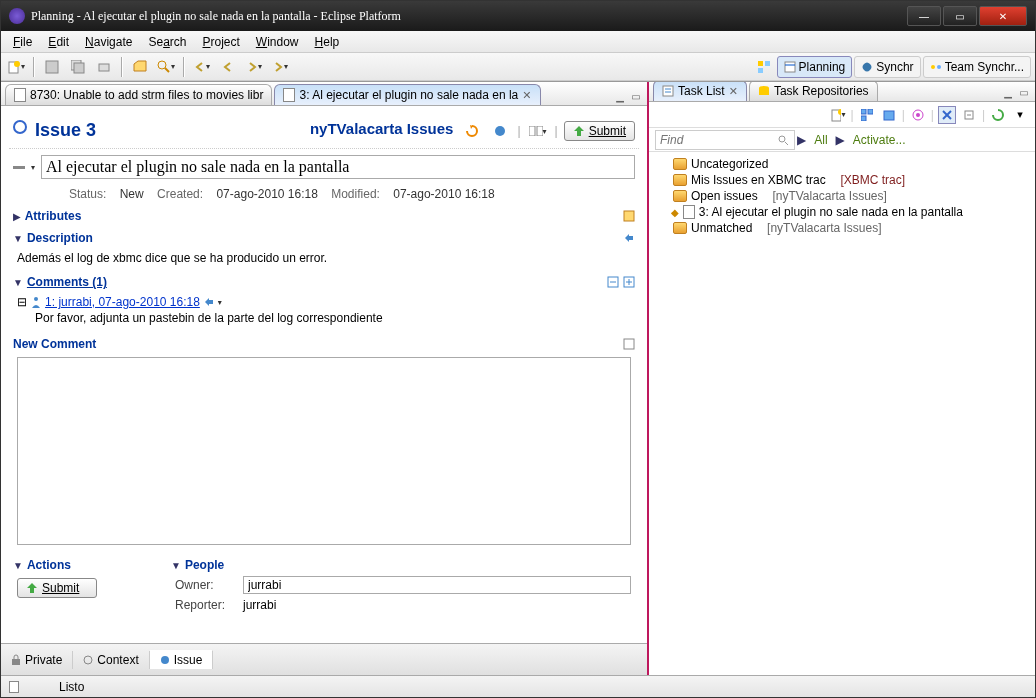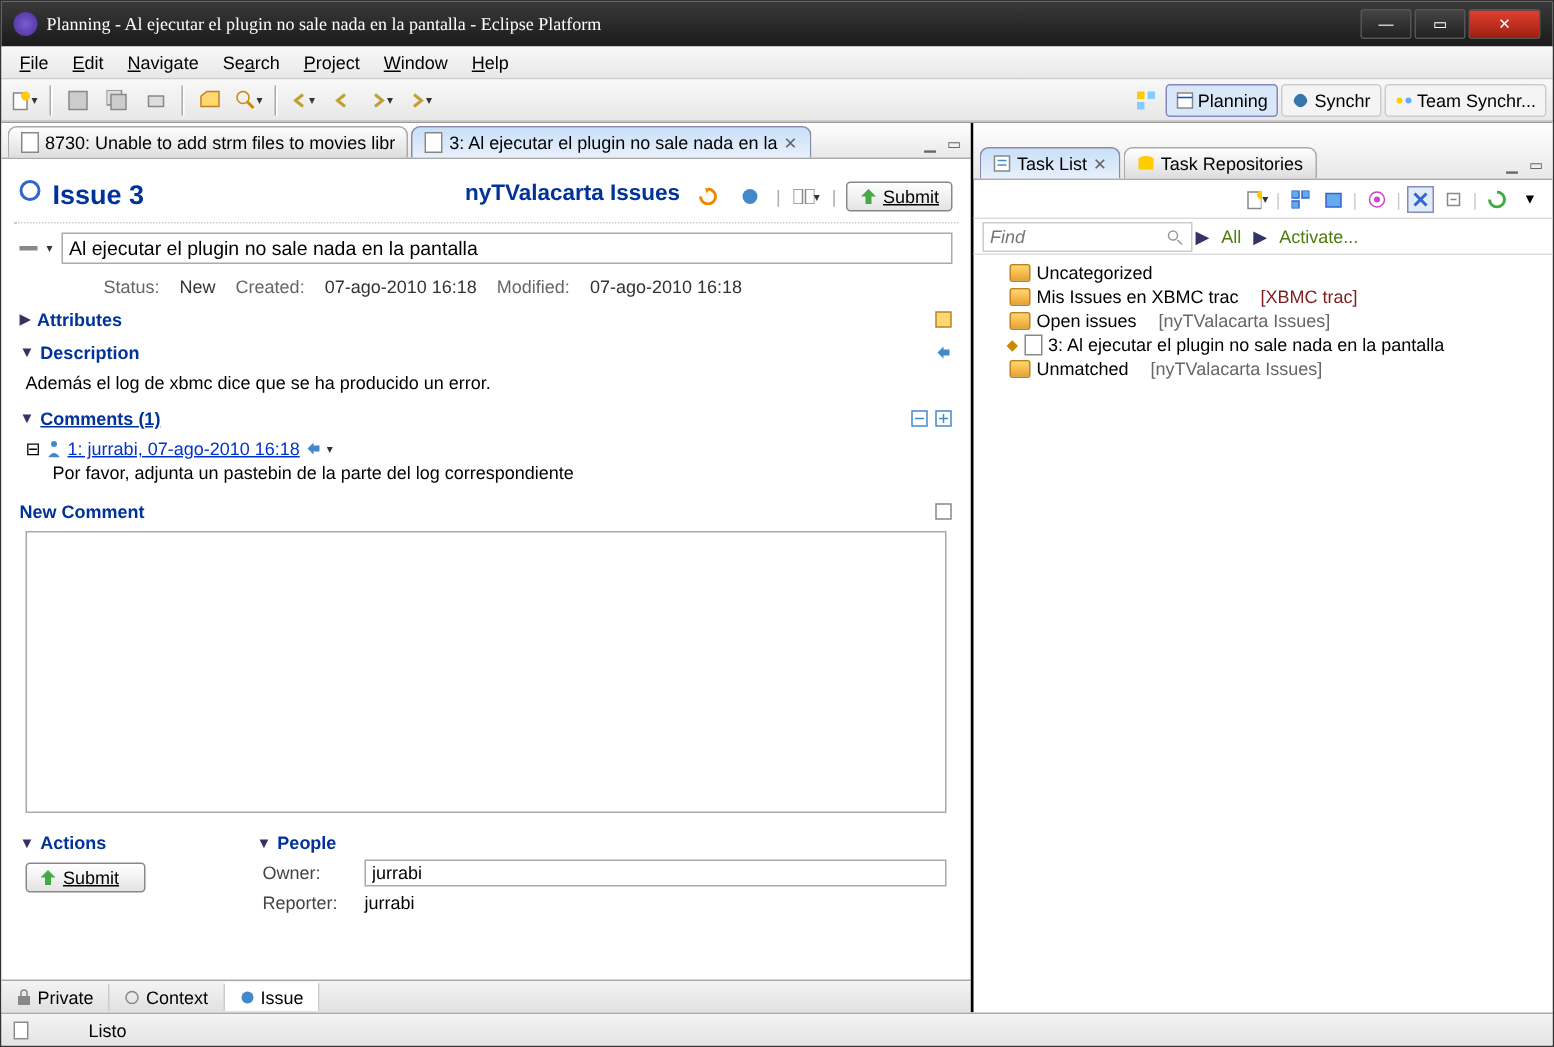--- a/index.html
+++ b/index.html
@@ -22,41 +22,41 @@
 
 .toolbar { height: 28px; background: linear-gradient(to bottom, #f8f8f8, #e8e8e8); border-bottom: 1px solid #ccc; display: flex; align-items: center; padding: 0 4px; gap: 4px; }
 .toolbar-sep { width: 2px; height: 20px; border-left: 1px solid #aaa; border-right: 1px solid #fff; margin: 0 2px; }
 .toolbar-btn { width: 22px; height: 22px; display: flex; align-items: center; justify-content: center; cursor: pointer; border: 1px solid transparent; }
 .toolbar-right { margin-left: auto; display: flex; gap: 2px; }
 .persp-btn { padding: 2px 6px; display: flex; align-items: center; gap: 3px; border: 1px solid #ccc; background: #f4f4f4; border-radius: 3px; cursor: pointer; }
 .persp-btn.active { background: #d8e8f8; border-color: #88b; }
 
 
 .workarea { flex: 1; display: flex; background: #fff; border-top: 1px solid #999; overflow: hidden; }
-.left-pane { flex: 1; display: flex; flex-direction: column; border-right: 2px solid #000000; }
+.left-pane { flex: 1; display: flex; flex-direction: column; border-right: 2px solid #be185d; }
 .right-pane { width: 386px; display: flex; flex-direction: column; }
 
 
 .tab-area { height: 24px; background: linear-gradient(to bottom, #fff, #e8e8e8); border-bottom: 1px solid #aaa; display: flex; align-items: flex-end; padding: 0 4px; gap: 2px; }
 .tab { padding: 3px 8px; border: 1px solid #aaa; border-bottom: none; background: linear-gradient(to bottom, #fff, #ddd); border-radius: 6px 6px 0 0; display: flex; align-items: center; gap: 4px; font-size: 11px; cursor: pointer; max-width: 270px; white-space: nowrap; overflow: hidden; }
 .tab.active { background: linear-gradient(to bottom, #c8e0f8, #e8f0fc); border-color: #88a; }
 .tab-controls { margin-left: auto; display: flex; gap: 2px; padding-bottom: 2px; }
 .tab-ctrl { width: 14px; height: 14px; cursor: pointer; display: flex; align-items: center; justify-content: center; font-size: 10px; color: #666; }
 
 
 .editor-body { flex: 1; overflow: auto; padding: 8px; background: #fff; }
 .issue-header { display: flex; align-items: flex-start; padding: 6px 4px; border-bottom: 1px dotted #ccc; }
 .issue-icon { width: 14px; height: 14px; border: 2px solid #3366cc; border-radius: 50%; margin-right: 8px; }
 .issue-title { font-size: 18px; color: #003399; font-weight: bold; flex: 1; }
 .issue-repo { font-size: 15px; color: #003399; font-weight: bold; }
 .issue-toolbar { display: flex; align-items: center; gap: 6px; margin-left: 8px; }
 .submit-btn { padding: 2px 8px; border: 1px solid #888; background: linear-gradient(to bottom, #fff, #e4e4e4); border-radius: 3px; display: flex; align-items: center; gap: 4px; cursor: pointer; text-decoration: underline; }
 
 .summary-row { display: flex; align-items: center; gap: 6px; padding: 6px 4px; }
-.summary-input { flex: 1; padding: 2px 4px; border: 1px solid #aaa; font-size: 13px; }
+.summary-input { flex: 1; padding: 2px 4px; border: 1px solid #aaa; font-size: 16px; font-family: Liberation Serif, serif; }
 .status-row { padding: 2px 60px; font-size: 12px; color: #333; }
 .status-row span { margin-right: 10px; }
 .lbl { color: #666; }
 
 .section { margin-top: 4px; }
 .section-header { display: flex; align-items: center; padding: 2px 4px; cursor: pointer; }
 .section-header .arrow { color: #336; margin-right: 4px; font-size: 10px; }
 .section-header .title { color: #003399; font-weight: bold; }
 .section-header .hctrl { margin-left: auto; display: flex; gap: 4px; }
 .section-body { padding: 4px 8px; }
@@ -69,26 +69,26 @@
 
 .two-col { display: flex; gap: 8px; margin-top: 4px; }
 .col { border: none; }
 .col.actions { width: 150px; }
 .col.people { flex: 1; }
 .people-row { display: flex; align-items: center; gap: 8px; padding: 2px 8px; }
 .people-row label { width: 60px; color: #444; }
 .people-row input { flex: 1; padding: 1px 4px; border: 1px solid #aaa; }
 
 
-.editor-tabs { height: 22px; background: linear-gradient(to bottom, #f4f4f4, #e0e0e0); border-top: 1px solid #aaa; display: flex; align-items: center; }
+.editor-tabs { height: 32px; background: linear-gradient(to bottom, #f4f4f4, #e0e0e0); border-top: 1px solid #aaa; display: flex; align-items: center; }
 .etab { padding: 2px 10px; border-right: 1px solid #ccc; display: flex; align-items: center; gap: 4px; cursor: pointer; font-size: 11px; }
 .etab.active { background: #fff; border-top: 1px solid #fff; }
 
 
-.view-tabs { height: 38px; background: linear-gradient(to bottom, #fff, #e8e8e8); border-bottom: 1px solid #aaa; display: flex; align-items: flex-end; padding: 0 4px; gap: 2px; }
+.view-tabs { height: 20px; background: linear-gradient(to bottom, #fff, #e8e8e8); border-bottom: 1px solid #aaa; display: flex; align-items: flex-end; padding: 0 4px; gap: 2px; }
 .view-toolbar { height: 26px; display: flex; align-items: center; justify-content: flex-end; padding: 0 6px; gap: 4px; border-bottom: 1px solid #ddd; }
 .vt-btn { width: 18px; height: 18px; border: 1px solid transparent; display: flex; align-items: center; justify-content: center; cursor: pointer; font-size: 11px; }
 .find-row { height: 24px; display: flex; align-items: center; padding: 0 6px; gap: 8px; border-bottom: 1px solid #ddd; }
 .find-input { width: 140px; padding: 2px 4px; border: 1px solid #ccc; color: #888; font-style: italic; }
 .link { color: #4d7c0f; cursor: pointer; }
 .tree { padding: 4px 2px; }
 .tree-item { display: flex; align-items: center; gap: 4px; padding: 1px 4px; cursor: pointer; }
 .tree-item.indent1 { padding-left: 20px; }
 .folder-icon { width: 14px; height: 12px; background: linear-gradient(to bottom, #ffd870, #e8a030); border-radius: 2px; border: 1px solid #c08020; }
 

